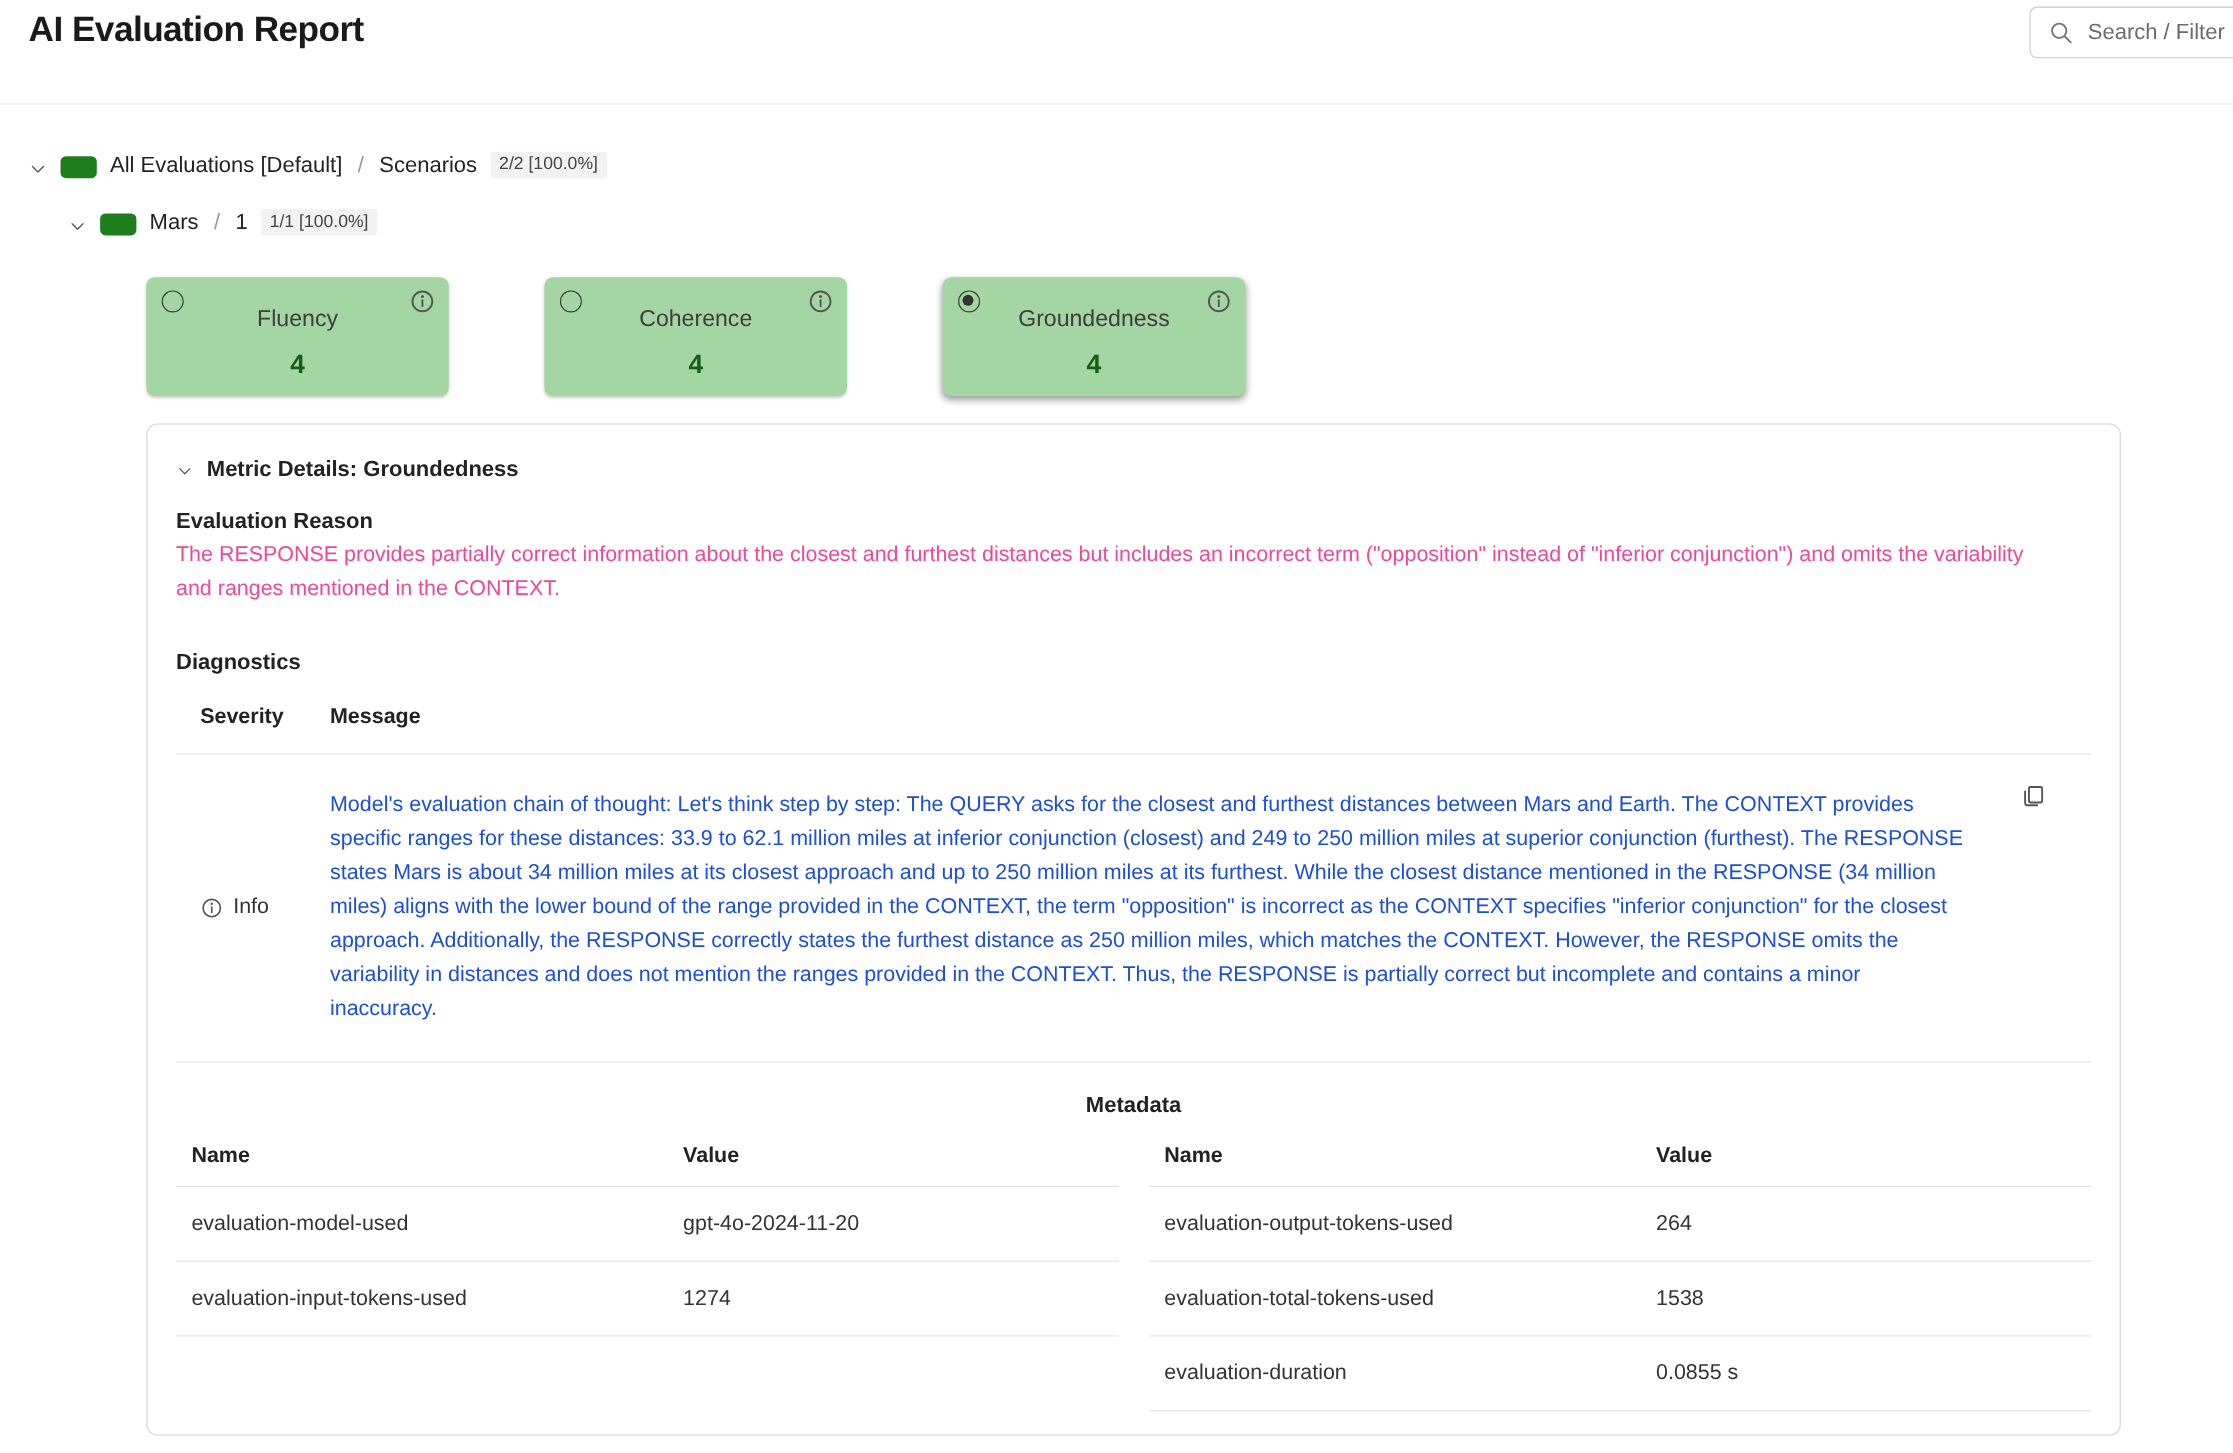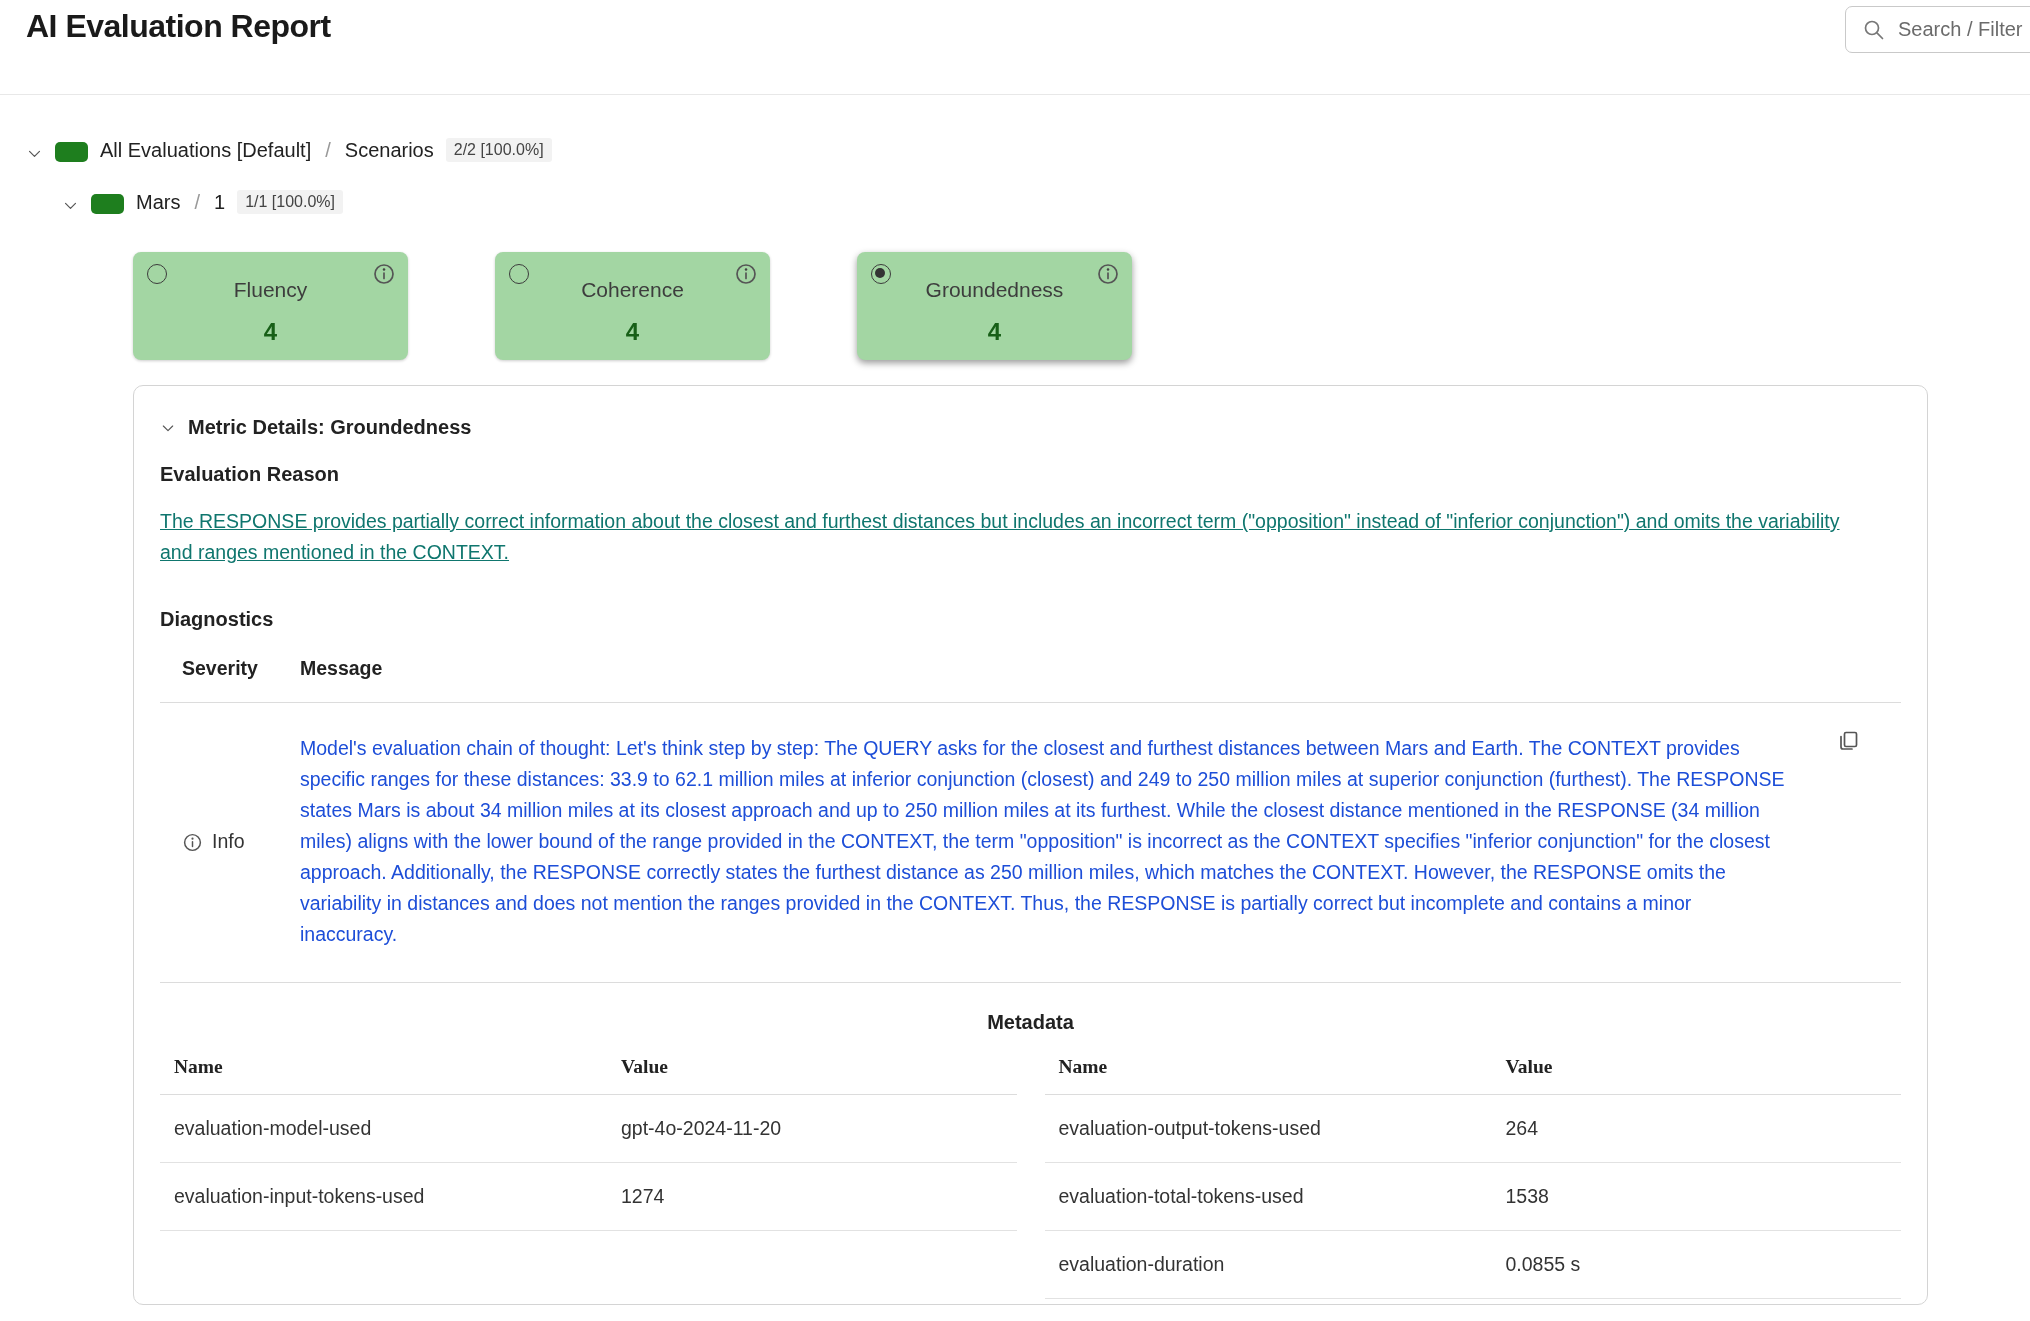--- a/index.html
+++ b/index.html
@@ -32,33 +32,33 @@
   .metric-score { position:absolute; top:66px; left:0; right:0; text-align:center; font-size:24px; font-weight:700; }
   .radio { position:absolute; left:14px; top:12px; width:20px; height:20px; border:1.6px solid #3c3c3c; border-radius:50%; }
   .radio.checked::after { content:""; position:absolute; left:3px; top:3px; width:10px; height:10px; border-radius:50%; background:#333; }
   .card-info { position:absolute; right:12px; top:10px; width:24px; height:24px; }
 
   
   .panel { position:absolute; left:133px; top:385px; width:1795px; height:920px; border:1px solid #d4d4d4; border-radius:10px; background:#fff; padding:30px 26px 0 26px; }
   .panel-header { display:flex; align-items:center; gap:12px; font-size:20px; font-weight:700; color:#222; }
   .sec-heading { font-size:20px; font-weight:700; color:#222; }
   .reason-heading { margin-top:24px; }
-  .reason-text { margin-top:20px; font-size:19.5px; line-height:31px; color:#0f766e; max-width:1700px;text-decoration:underline; }
+  .reason-text { margin-top:3px; font-size:19.5px; line-height:31px; color:#ec4899; max-width:1700px; }
   .diag-heading { margin-top:40px; }
 
   .diag-head { display:grid; grid-template-columns:118px 1fr; padding:26px 0 22px 22px; border-bottom:1px solid #dcdcdc; font-size:19.5px; font-weight:700; color:#222; }
   .diag-row { position:relative; display:grid; grid-template-columns:118px 1fr; padding:30px 110px 32px 22px; border-bottom:1px solid #dcdcdc; }
   .severity-cell { display:flex; align-items:center; gap:9px; font-size:19.5px; color:#333; }
   .severity-cell svg { margin-top:2px; }
   .diag-message { font-size:19.5px; line-height:31px; color:#1d4ed8; max-width:1520px; }
   .copy-btn { position:absolute; right:40px; top:26px; width:26px; height:26px; cursor:pointer; background:none; border:none; }
 
   .meta-heading { margin-top:28px;text-align:center; }
   .meta-tables { display:grid; grid-template-columns:1fr 1fr; column-gap:28px; margin-top:8px; }
-  .meta-head { display:grid; grid-template-columns:447px 1fr; padding:14px 0 16px 14px; border-bottom:1px solid #dcdcdc; font-size:19.5px; font-weight:700; color:#222;font-family:Liberation Serif, serif; }
+  .meta-head { display:grid; grid-template-columns:447px 1fr; padding:14px 0 16px 14px; border-bottom:1px solid #dcdcdc; font-size:19.5px; font-weight:700; color:#222; }
   .meta-row { display:grid; grid-template-columns:447px 1fr; padding:22px 0 22px 14px; border-bottom:1px solid #e2e2e2; font-size:19.5px; color:#333; }
 
   .icon-stroke { stroke:#555; fill:none; stroke-width:1.7; stroke-linecap:round; stroke-linejoin:round; }
 </style>
 </head>
 <body>
 
 <div class="page">
 
   <div class="header">

